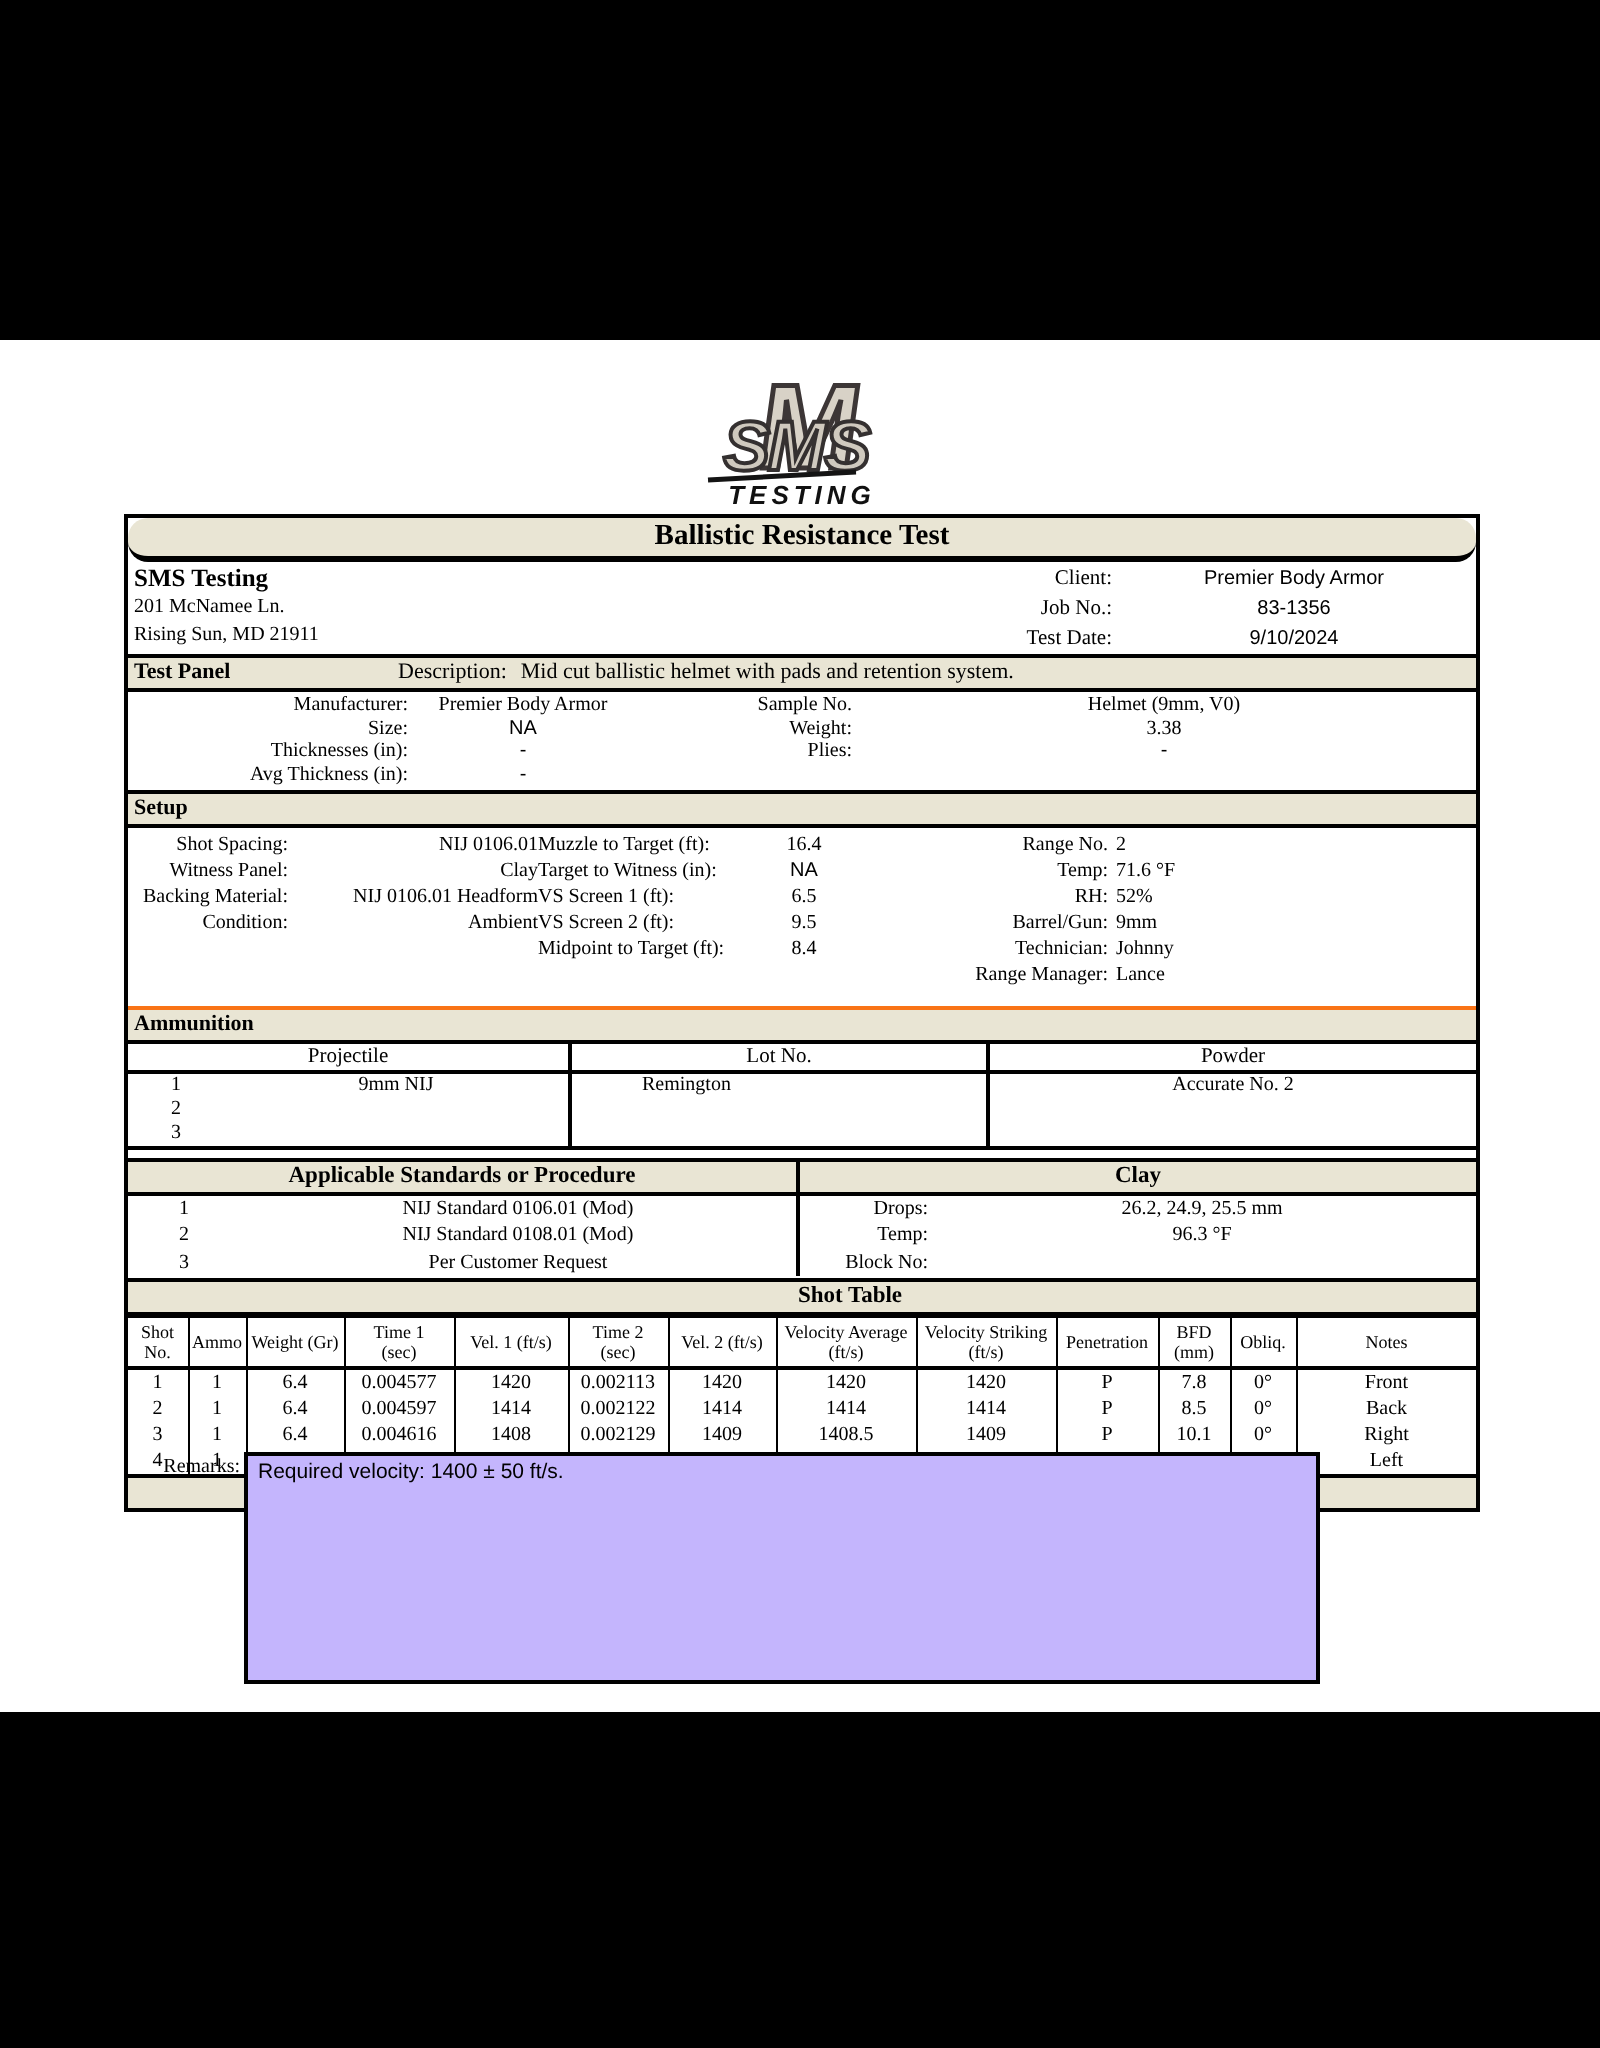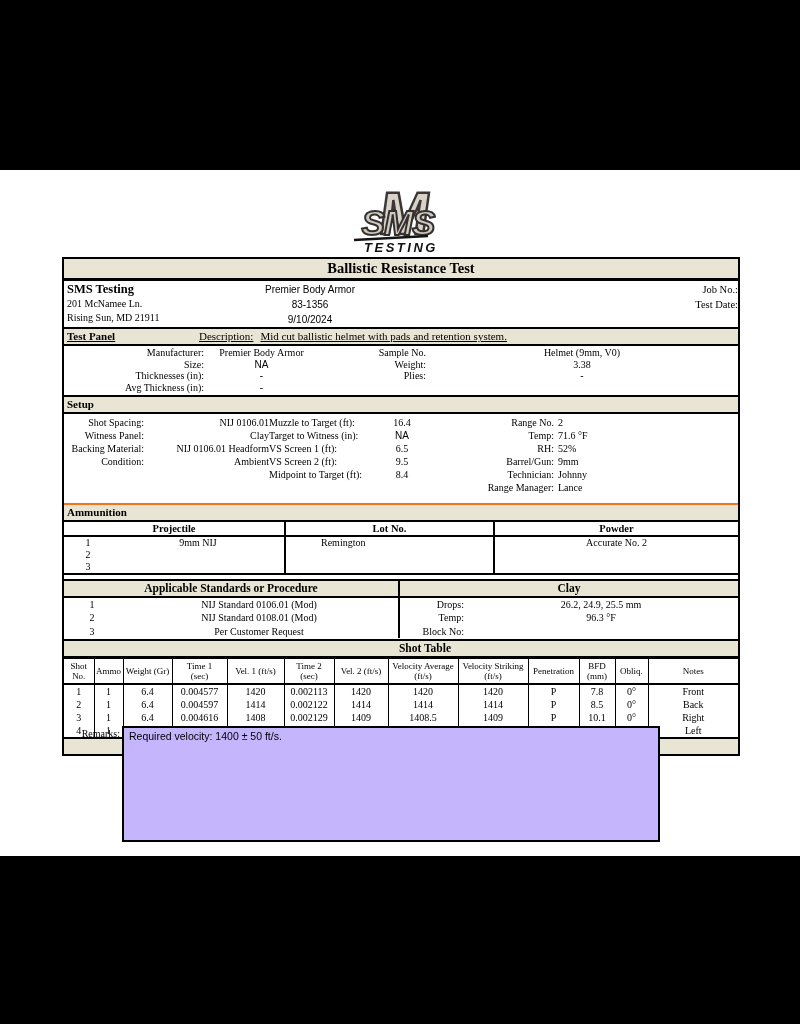--- a/index.html
+++ b/index.html
@@ -9,49 +9,49 @@
     -webkit-font-smoothing:antialiased;
   }
   .page{position:absolute;top:170px;left:0;width:800px;height:686px;background:#fff;}
 
   
   .logo{position:absolute;top:8px;left:340px;width:120px;height:78px;}
 
   
   .doc{position:absolute;top:87px;left:62px;width:674px;border:2px solid #000;background:#fff;}
   .bar{background:#e9e5d4;border-bottom:2px solid #000;}
-  .title-bar{height:19px;line-height:19px;text-align:center;font-weight:bold;font-size:14.5px;border-bottom:3px solid #000;}
+  .title-bar{height:19px;line-height:19px;text-align:center;font-weight:bold;font-size:14.5px;border-bottom:3px solid #000;border-radius:10px;}
 
   
   .hdr{position:relative;height:46px;border-bottom:2px solid #000;}
   .company{position:absolute;left:3px;top:0;}
   .company .nm{font-weight:bold;font-size:12.5px;line-height:16px;}
   .company .ad{font-size:10px;line-height:14px;}
   .hdr-grid{display:grid;grid-template-columns:492px 1fr;font-size:10.5px;line-height:15px;padding-top:1px;}
   .hdr-grid .lbl{text-align:right;}
   .hdr-grid .val{text-align:center;font-family:"Liberation Sans", sans-serif;font-size:10px;}
 
   
-  .tp-bar{display:flex;height:15px;line-height:15px;font-size:11px;text-decoration:underline;}
+  .tp-bar{display:flex;height:15px;line-height:15px;font-size:11px;}
   .tp-bar .sec{font-weight:bold;padding-left:3px;width:132px;}
   .tp-bar .dlbl{margin-right:7px;}
   .tp-fields{display:grid;grid-template-columns:140px 115px 107px 1fr;font-size:10px;line-height:11.5px;padding:1px 0 2px;border-bottom:2px solid #000;}
   .tp-fields .lbl{text-align:right;}
   .tp-fields .val{text-align:center;}
 
   
   .sec-bar{height:15px;line-height:15px;font-size:11px;font-weight:bold;padding-left:3px;}
   .su-fields{display:grid;grid-template-columns:80px 125px 63px 140px 82px 1fr;font-size:10px;line-height:13px;padding:2px 0 9px;border-bottom:2px solid #f97316;}
   .su-fields .lbl{text-align:right;white-space:nowrap;}
   .su-fields .v1{text-align:right;padding-left:7px;white-space:nowrap;}
   .su-fields .v2{text-align:center;}
   .su-fields .v3{text-align:left;padding-left:4px;white-space:nowrap;}
 
   
-  .ammo-head{display:grid;grid-template-columns:222px 209px 1fr;font-size:10.5px;line-height:13px;text-align:center;border-bottom:2px solid #000;font-weight:bold;}
+  .ammo-head{display:grid;grid-template-columns:222px 209px 1fr;font-size:10.5px;line-height:13px;text-align:center;border-bottom:2px solid #000;}
   .ammo-head div{border-right:2px solid #000;}
   .ammo-head div:last-child{border-right:none;}
   .ammo-rows{border-bottom:2px solid #000;}
   .ammo-row{display:grid;grid-template-columns:222px 209px 1fr;font-size:10px;line-height:12px;}
   .ammo-row .c1{display:flex;border-right:2px solid #000;}
   .ammo-row .c1 .num{width:48px;text-align:center;}
   .ammo-row .c1 .pv{flex:1;text-align:center;}
   .ammo-row .c2{border-right:2px solid #000;padding-left:35px;}
   .ammo-row .c3{text-align:center;}
   .spacer{height:4px;}
@@ -102,20 +102,21 @@
 
     <div class="bar title-bar">Ballistic Resistance Test</div>
 
     <div class="hdr">
       <div class="company">
         <div class="nm">SMS Testing</div>
         <div class="ad">201 McNamee Ln.</div>
         <div class="ad">Rising Sun, MD 21911</div>
       </div>
       <div class="hdr-grid">
+        <div class="lbl">Client:</div>
         <div class="val">Premier Body Armor</div>
         <div class="lbl">Job No.:</div>
         <div class="val">83-1356</div>
         <div class="lbl">Test Date:</div>
         <div class="val">9/10/2024</div>
       </div>
     </div>
 
     <div class="bar tp-bar">
       <div class="sec">Test Panel</div>

